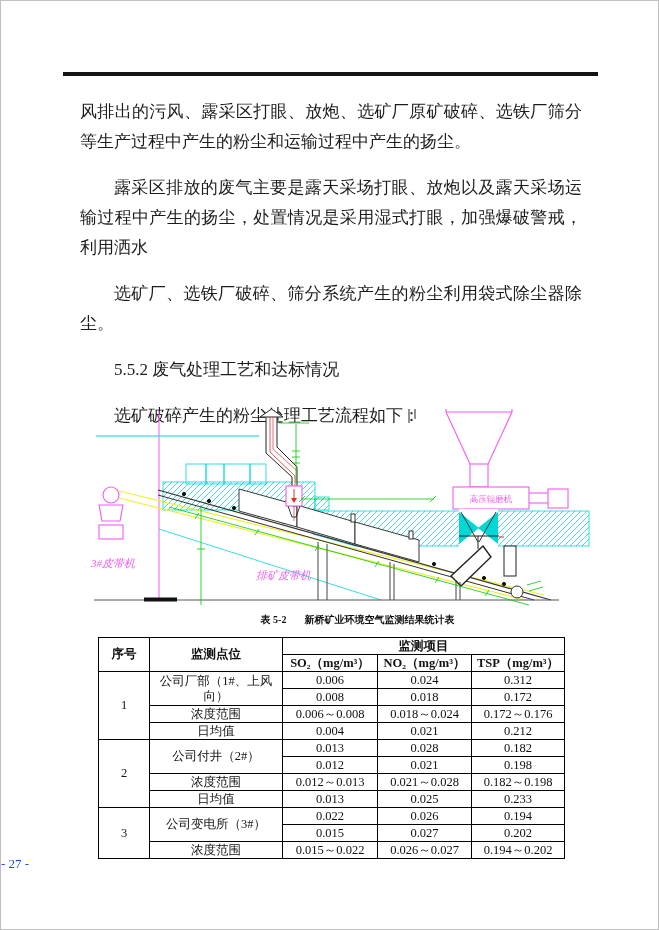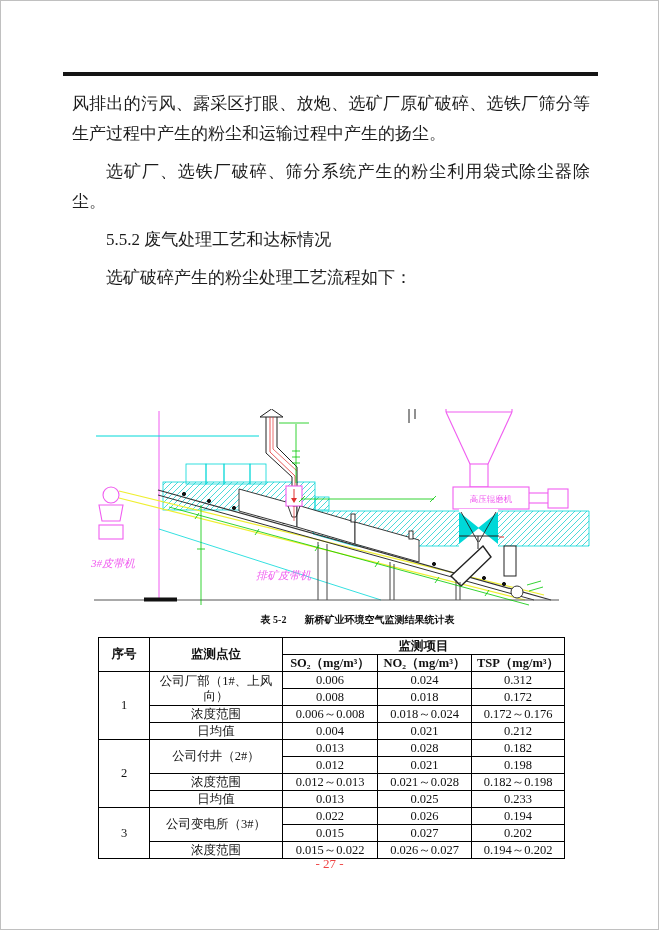--- a/index.html
+++ b/index.html
@@ -10,52 +10,53 @@
   }
   .header-title{
     position:absolute;top:38px;left:0;width:100%;text-align:center;
     font-size:13px;font-weight:bold;letter-spacing:1px;color:#222;
   }
   .header-rule{position:absolute;top:71px;left:62px;width:535px;height:4px;background:#151515;}
   .body-text{
     position:absolute;top:80px;left:63px;width:534px;
     font-size:17px;line-height:30px;text-align:justify;
   }
-  .body-text p{margin:8px;}
+  .body-text p{margin:16px;}
   .body-text p.indent{text-indent:2em;}
   .diagram{position:absolute;left:88px;top:408px;width:505px;height:205px;}
   .table-caption{
     position:absolute;top:612px;left:0;width:100%;text-align:center;
     font-size:10px;font-weight:bold;color:#111;padding-left:28px;
   }
   .table-caption .cap-prefix{margin-right:18px;}
   table.monitor{
     position:absolute;left:97px;top:636px;width:466px;
     border-collapse:collapse;table-layout:fixed;
     font-size:12.5px;color:#111;
   }
   table.monitor td{
     border:1px solid #000;text-align:center;vertical-align:middle;
     padding:0 2px;height:16px;line-height:1.2;overflow:hidden;
   }
   table.monitor td.hdr{font-weight:bold;}
   .footer-page{
-    position:absolute;top:855px;left:0;width:100%;text-align:center;
-    font-size:13px;color:#ef4444;font-family:Liberation Serif, serif;
+    position:absolute;top:855px;left:0;width:100%;text-align:left;
+    font-size:13px;color:#1d4ed8;font-family:Liberation Serif, serif;
   }
 </style>
 </head>
 <body>
 
 <div class="page">
 
   <div class="header-rule"></div>
 
   <div class="body-text">
     <p>风排出的污风、露采区打眼、放炮、选矿厂原矿破碎、选铁厂筛分等生产过程中产生的粉尘和运输过程中产生的扬尘。</p>
+    <p class="indent">露采区排放的废气主要是露天采场打眼、放炮以及露天采场运输过程中产生的扬尘，处置情况是采用湿式打眼，加强爆破警戒，利用洒水</p>
     <p class="indent">选矿厂、选铁厂破碎、筛分系统产生的粉尘利用袋式除尘器除尘。</p>
     <p class="indent">5.5.2 废气处理工艺和达标情况</p>
     <p class="indent">选矿破碎产生的粉尘处理工艺流程如下：</p>
   </div>
 
   <svg class="diagram" viewBox="0 0 505 205">
     <defs>
       <pattern id="hatch" patternUnits="userSpaceOnUse" width="6" height="6">
         <path d="M0,6 L6,0" stroke="#35d6d6" stroke-width="0.9"></path>
       </pattern>

